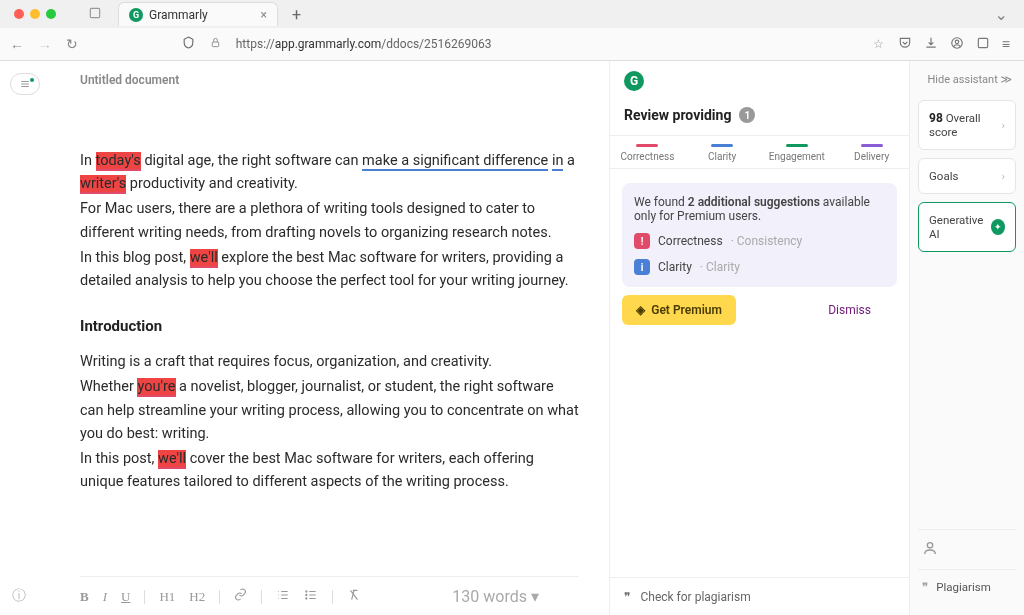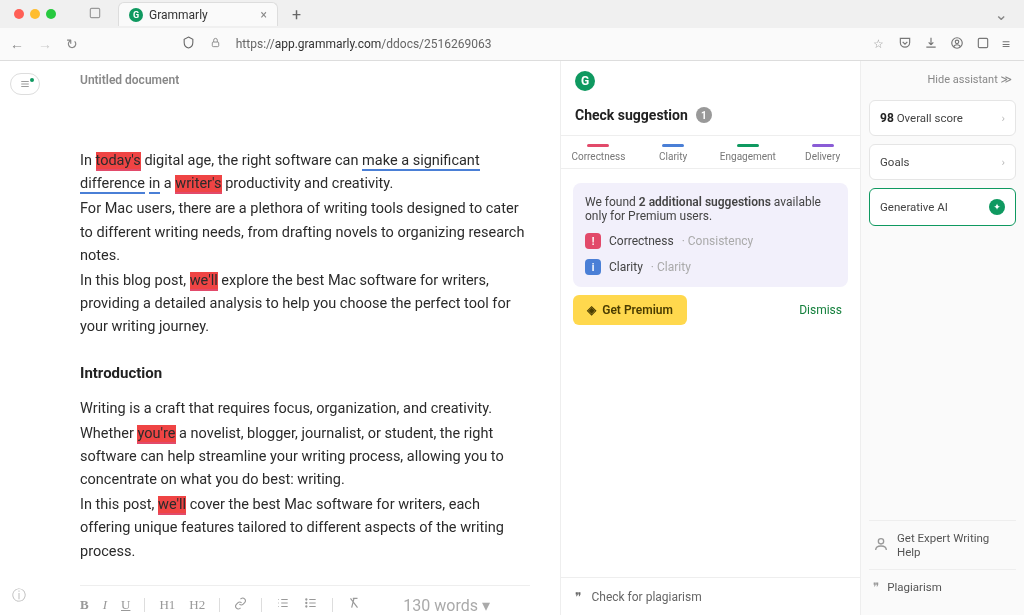--- a/index.html
+++ b/index.html
@@ -68,26 +68,26 @@
 .premium-box { margin: 14px 12px 8px; background: #f2f0fb; border-radius: 8px; padding: 12px; font-size: 12px; color: #444; }
 .premium-box .bold { font-weight: 600; }
 .prem-row { display: flex; align-items: center; gap: 8px; margin-top: 10px; font-size: 12px; }
 .prem-row .pic { width: 16px; height: 16px; border-radius: 4px; color: #fff; font-size: 10px; display: flex; align-items: center; justify-content: center; font-weight: bold; }
 .pic.red { background: #e24a6a; }
 .pic.blue { background: #4a7fd6; }
 .prem-row .dim { color: #aaa; }
 
 .prem-actions { display: flex; align-items: center; gap: 10px; padding: 0 12px; }
 .get-prem { background: #ffd84d; border: none; border-radius: 6px; padding: 8px 14px; font-size: 12px; font-weight: 600; color: #4a3c00; cursor: pointer; display: flex; align-items: center; gap: 6px; }
-.dismiss { color: #15803d; font-size: 12px; cursor: pointer; margin-left: auto; margin-right: 6px; }
+.dismiss { color: #701a75; font-size: 12px; cursor: pointer; margin-left: auto; margin-right: 26px; }
 
 .plag-check { margin-top: auto; border-top: 1px solid #eee; padding: 12px 14px; font-size: 12px; color: #666; display: flex; align-items: center; gap: 10px; cursor: pointer; }
 
 
-.right-side { width: 164px; border-left: 1px solid #eee; background: #fafafa; display: flex; flex-direction: column; padding: 12px 8px; gap: 8px; }
+.right-side { width: 115px; border-left: 1px solid #eee; background: #fafafa; display: flex; flex-direction: column; padding: 12px 8px; gap: 8px; }
 .hide-assist { font-size: 11px; color: #888; text-align: right; cursor: pointer; padding: 0 4px 6px; }
 .side-card { background: #fff; border: 1px solid #e5e5e5; border-radius: 6px; padding: 10px 10px; font-size: 11.5px; color: #444; display: flex; align-items: center; justify-content: space-between; cursor: pointer; }
 .side-card .score { font-weight: 700; font-size: 12px; color: #222; }
 .side-card .chev { color: #bbb; }
 .side-card.ai { border-color: #0f9960; }
 .ai-dot { width: 16px; height: 16px; background: #0f9960; border-radius: 50%; color: #fff; font-size: 9px; display: flex; align-items: center; justify-content: center; }
 
 .side-bottom { margin-top: auto; }
 .side-link { display: flex; align-items: center; gap: 8px; padding: 10px 4px; font-size: 11.5px; color: #555; border-top: 1px solid #eee; cursor: pointer; }
 .side-link svg, .side-link .ic { color: #999; flex-shrink: 0; }
@@ -200,21 +200,21 @@
       <span class="word-count"><span>130 words</span> ▾</span>
     </div>
     <span class="help-btn">ⓘ</span>
   </div>
 
   <div class="sugg-panel">
     <div class="sugg-head">
       <span class="g-logo">G</span>
     </div>
     <div class="sugg-title">
-      <span>Check suggestion</span>
+      <span>Review providing</span>
       <span class="badge-count">1</span>
     </div>
     <div class="sugg-tabs">
       <div class="sugg-tab"><div class="bar red"></div><span>Correctness</span></div>
       <div class="sugg-tab"><div class="bar blue"></div><span>Clarity</span></div>
       <div class="sugg-tab"><div class="bar green"></div><span>Engagement</span></div>
       <div class="sugg-tab"><div class="bar purple"></div><span>Delivery</span></div>
     </div>
     <div class="premium-box">
       <span>We found </span><span class="bold">2 additional suggestions</span><span> available only for Premium users.</span>
@@ -255,21 +255,20 @@
     <div class="side-card ai">
       <span>Generative AI</span>
       <span class="ai-dot">✦</span>
     </div>
     <div class="side-bottom">
       <div class="side-link">
         <span class="ic"><svg width="16" height="16" viewBox="0 0 24 24" fill="none" stroke="currentColor" stroke-width="2">
               <circle cx="12" cy="8" r="4"></circle>
               <path d="M4 21c0-4 4-6 8-6s8 2 8 6"></path>
             </svg></span>
-        <span>Get Expert Writing Help</span>
       </div>
       <div class="side-link">
         <span class="ic">❞</span>
         <span>Plagiarism</span>
       </div>
     </div>
   </div>
 </div>
 
 </body></html>

